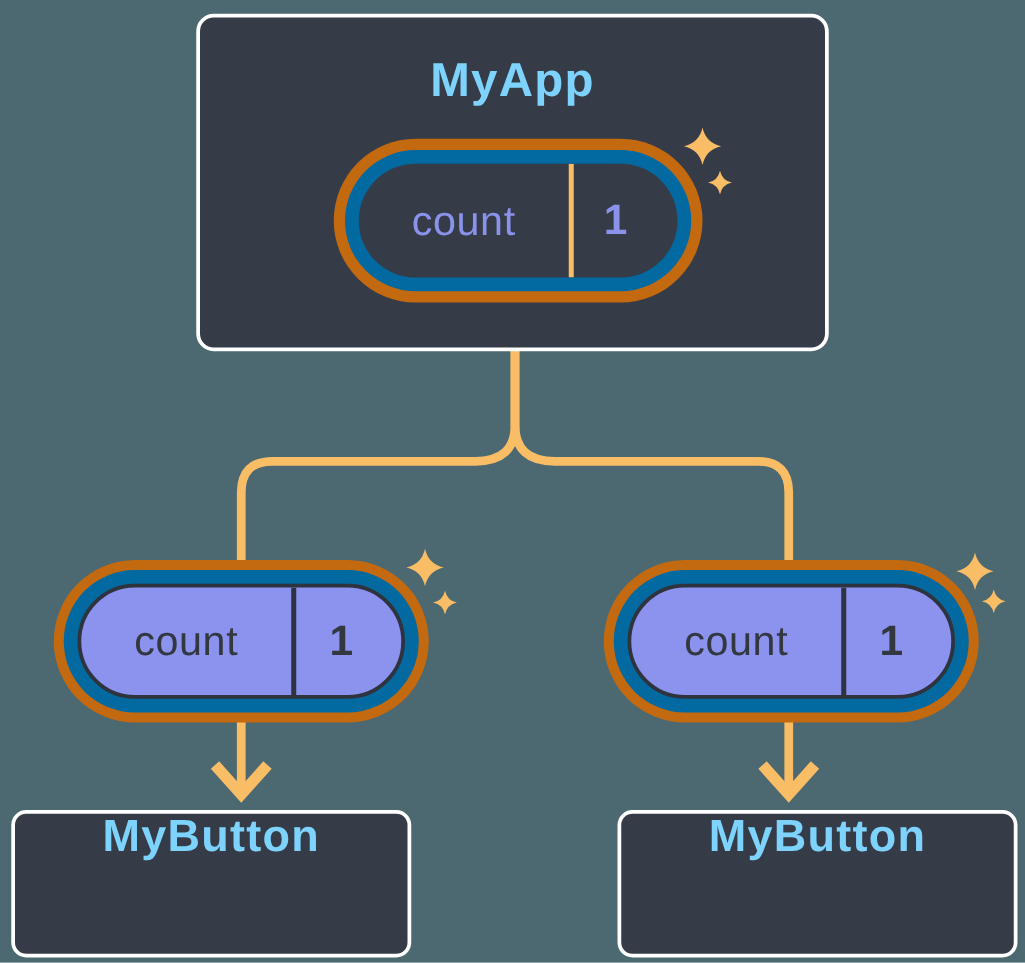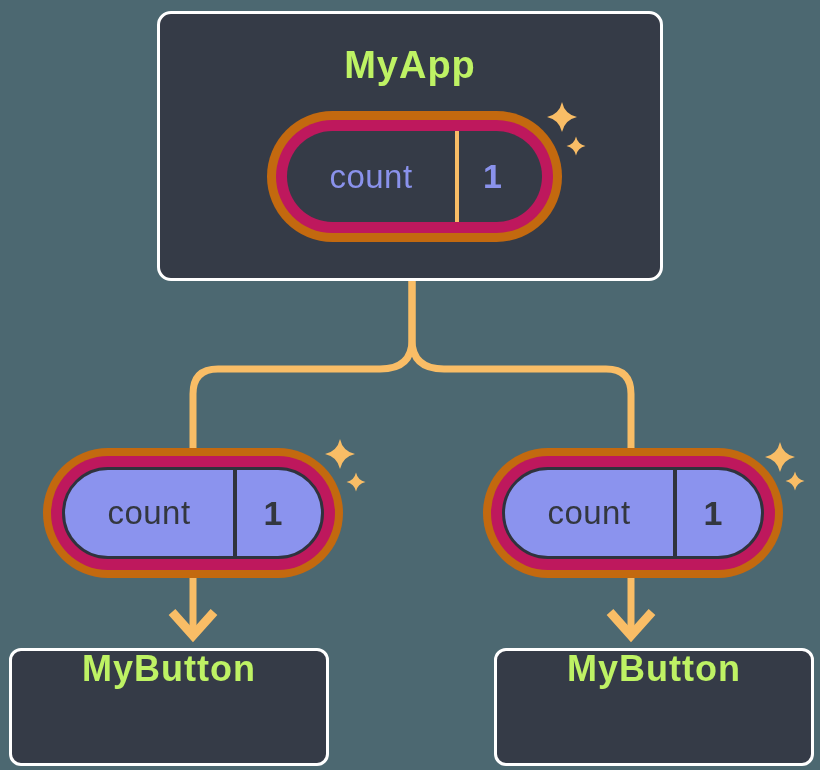--- a/index.html
+++ b/index.html
@@ -29,21 +29,21 @@
     border: 3px solid #FFFFFF;
     border-radius: 14px;
   }
   #node-myapp {
     left: 157px; top: 11px;
     width: 506px; height: 270px;
     text-align: center;
     padding-top: 32px;
   }
   .node-title {
-    color: #bef264;
+    color: #7dd3fc;
     font-size: 38px;
     font-weight: 600;
     letter-spacing: 1px;
     line-height: 1;
   }
   .button-box {
     width: 320px; height: 118px;
     border-radius: 12px;
     display: flex;
     justify-content: center;
@@ -53,21 +53,21 @@
   .button-box .node-title { font-size: 36px; }
 
   
   .pill {
     position: absolute;
     z-index: 2;
     background: #C3690F;          
     border-radius: 999px;
   }
   .pill-mid {
-    background: #be185d;          
+    background: #0369a1;          
     border-radius: 999px;
   }
   .pill-top        { padding: 9px; }
   .pill-top  .pill-mid { padding: 11px; }
   .pill-child      { padding: 8px; }
   .pill-child .pill-mid { padding: 11px; }
 
   .pill-inner {
     border-radius: 999px;
     overflow: hidden;

